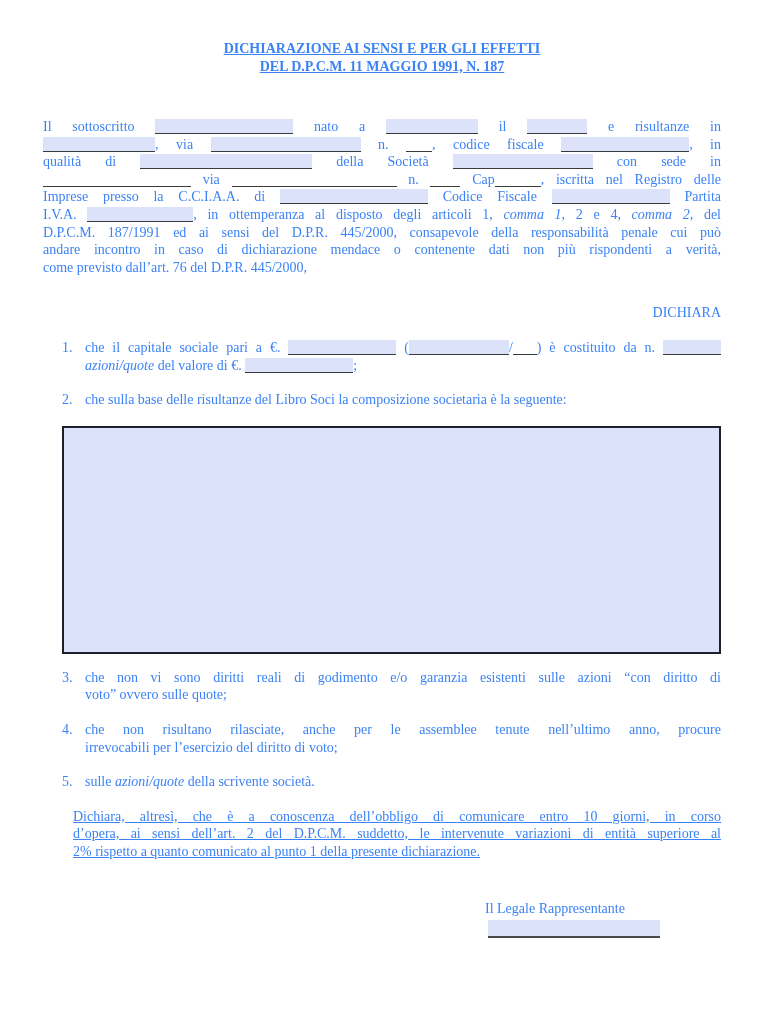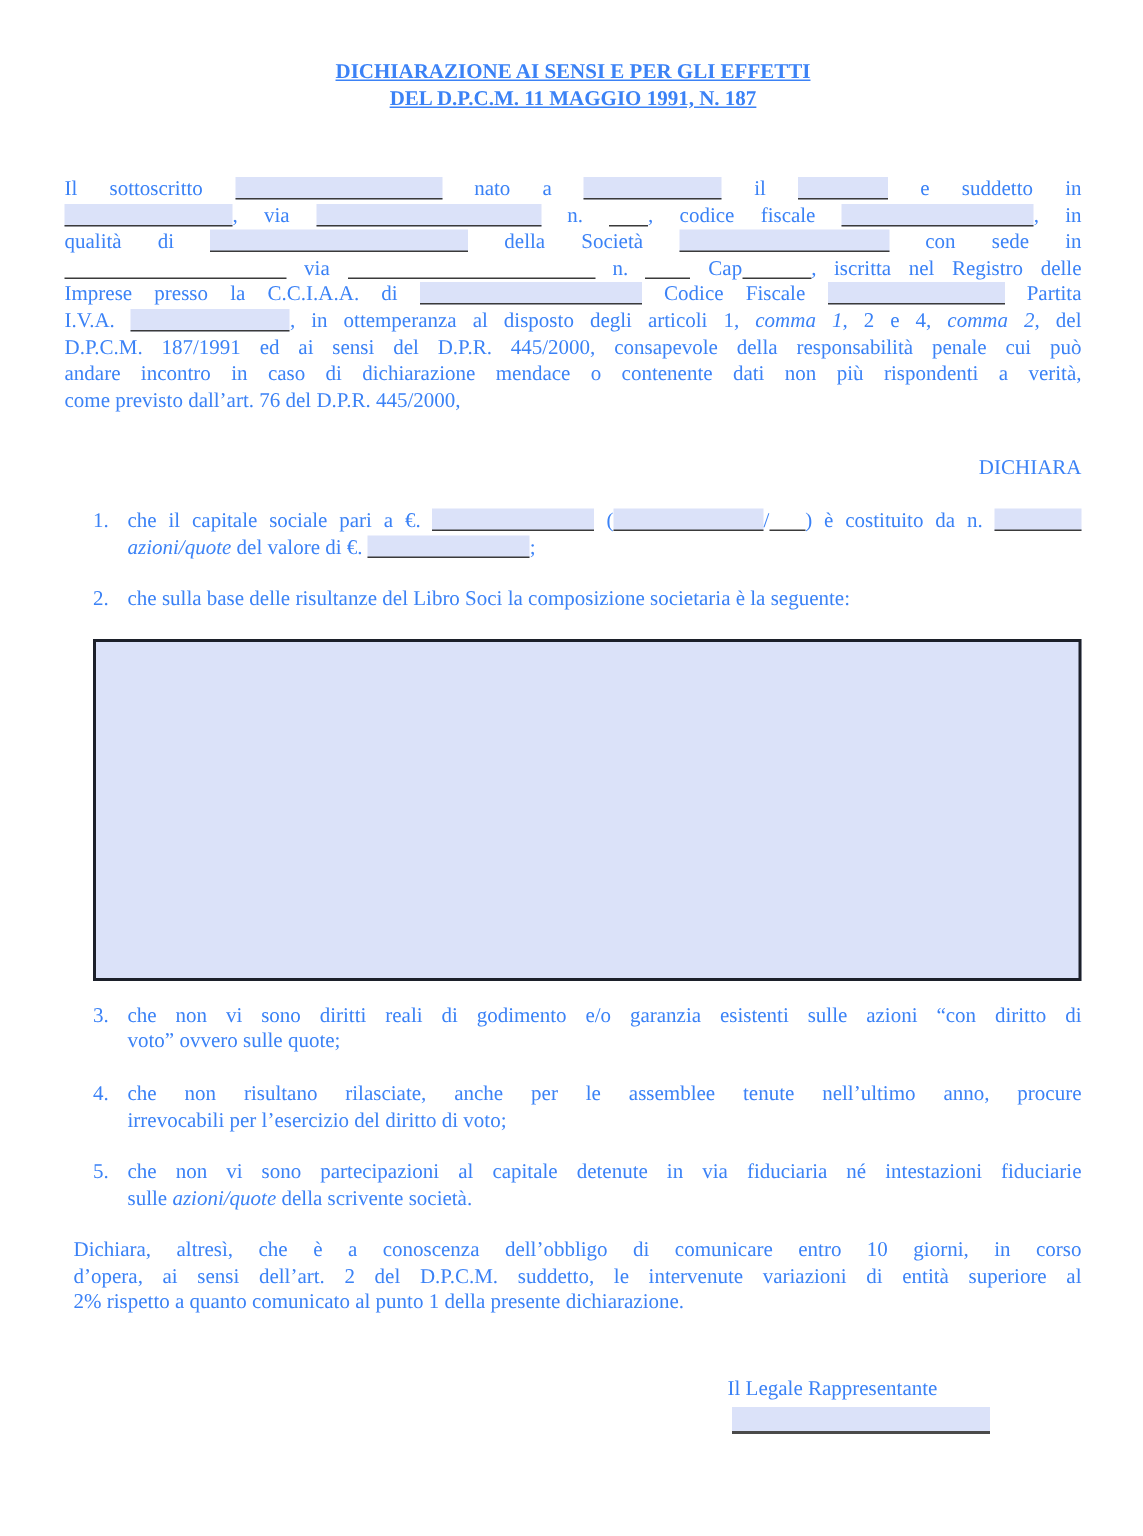--- a/index.html
+++ b/index.html
@@ -44,21 +44,21 @@
   .obody { flex:1; min-width:0; }
 
   .bigbox {
     margin-left:19px; margin-top:4px; margin-bottom:15px;
     height:228px;
     background:#dbe2f9;
     border:2px solid #1c202a;
     box-sizing:border-box;
   }
 
-  .closing { margin-left:6px; margin-top:2px; }
+  .closing { margin-left:30px; margin-top:2px;text-decoration:underline; }
 
   .sig { margin-left:442px; margin-top:40px; }
   .sig-label { line-height:17.6px; }
   .sig-field {
     width:172px; height:16px; margin-top:2px; margin-left:3px;
     background:#dbe2f9;
     border-bottom:2px solid #4a4a4a;
   }
 
   .note { font-weight:bold; margin-top:22px; margin-left:-7px; }
@@ -67,21 +67,21 @@
 <body>
 
 <div class="page">
 
   <div class="title">
     <div class="tl">DICHIARAZIONE AI SENSI E PER GLI EFFETTI</div>
     <div class="tl">DEL D.P.C.M. 11 MAGGIO 1991, N. 187</div>
   </div>
 
   <div class="intro">
-      <div class="tline"><span>Il sottoscritto </span><span class="field" style="width: 138px;"></span><span> nato a </span><span class="field" style="width: 92px;"></span><span> il </span><span class="field" style="width: 60px;"></span><span> e suddetto in</span></div>
+      <div class="tline"><span>Il sottoscritto </span><span class="field" style="width: 138px;"></span><span> nato a </span><span class="field" style="width: 92px;"></span><span> il </span><span class="field" style="width: 60px;"></span><span> e risultanze in</span></div>
       <div class="tline"><span class="field" style="width: 112px;"></span><span>, via </span><span class="field" style="width: 150px;"></span><span> n. </span><span class="blank" style="width: 26px;"></span><span>, codice fiscale </span><span class="field" style="width: 128px;"></span><span>, in</span></div>
       <div class="tline"><span>qualità di </span><span class="field" style="width: 172px;"></span><span> della Società </span><span class="field" style="width: 140px;"></span><span> con sede in</span></div>
       <div class="tline"><span class="blank" style="width: 148px;"></span><span> via </span><span class="blank" style="width: 165px;"></span><span> n. </span><span class="blank" style="width: 30px;"></span><span> Cap</span><span class="blank" style="width: 46px;"></span><span>, iscritta nel Registro delle</span></div>
       <div class="tline"><span>Imprese presso la C.C.I.A.A. di </span><span class="field" style="width: 148px;"></span><span> Codice Fiscale </span><span class="field" style="width: 118px;"></span><span> Partita</span></div>
       <div class="tline"><span>I.V.A. </span><span class="field" style="width: 106px;"></span><span>, in ottemperanza al disposto degli articoli 1, </span><span class="it">comma 1</span><span>, 2 e 4, </span><span class="it">comma 2</span><span>, del</span></div>
       <div class="tline"><span>D.P.C.M. 187/1991 ed ai sensi del D.P.R. 445/2000, consapevole della responsabilità penale cui può</span></div>
       <div class="tline"><span>andare incontro in caso di dichiarazione mendace o contenente dati non più rispondenti a verità,</span></div>
       <div class="tline nojust"><span>come previsto dall’art. 76 del D.P.R. 445/2000,</span></div>
     </div>
 
@@ -116,21 +116,20 @@
     <div class="oitem">
       <div class="onum">4.</div>
       <div class="obody">
           <div class="tline"><span>che non risultano rilasciate, anche per le assemblee tenute nell’ultimo anno, procure</span></div>
           <div class="tline nojust"><span>irrevocabili per l’esercizio del diritto di voto;</span></div>
         </div>
     </div>
     <div class="oitem">
       <div class="onum">5.</div>
       <div class="obody">
-          <div class="tline"><span>che non vi sono partecipazioni al capitale detenute in via fiduciaria né intestazioni fiduciarie</span></div>
           <div class="tline nojust"><span>sulle </span><span class="it">azioni/quote</span><span> della scrivente società.</span></div>
         </div>
     </div>
   </div>
 
   <div class="closing">
       <div class="tline"><span>Dichiara, altresì, che è a conoscenza dell’obbligo di comunicare entro 10 giorni, in corso</span></div>
       <div class="tline"><span>d’opera, ai sensi dell’art. 2 del D.P.C.M. suddetto, le intervenute variazioni di entità superiore al</span></div>
       <div class="tline nojust"><span>2% rispetto a quanto comunicato al punto 1 della presente dichiarazione.</span></div>
     </div>

